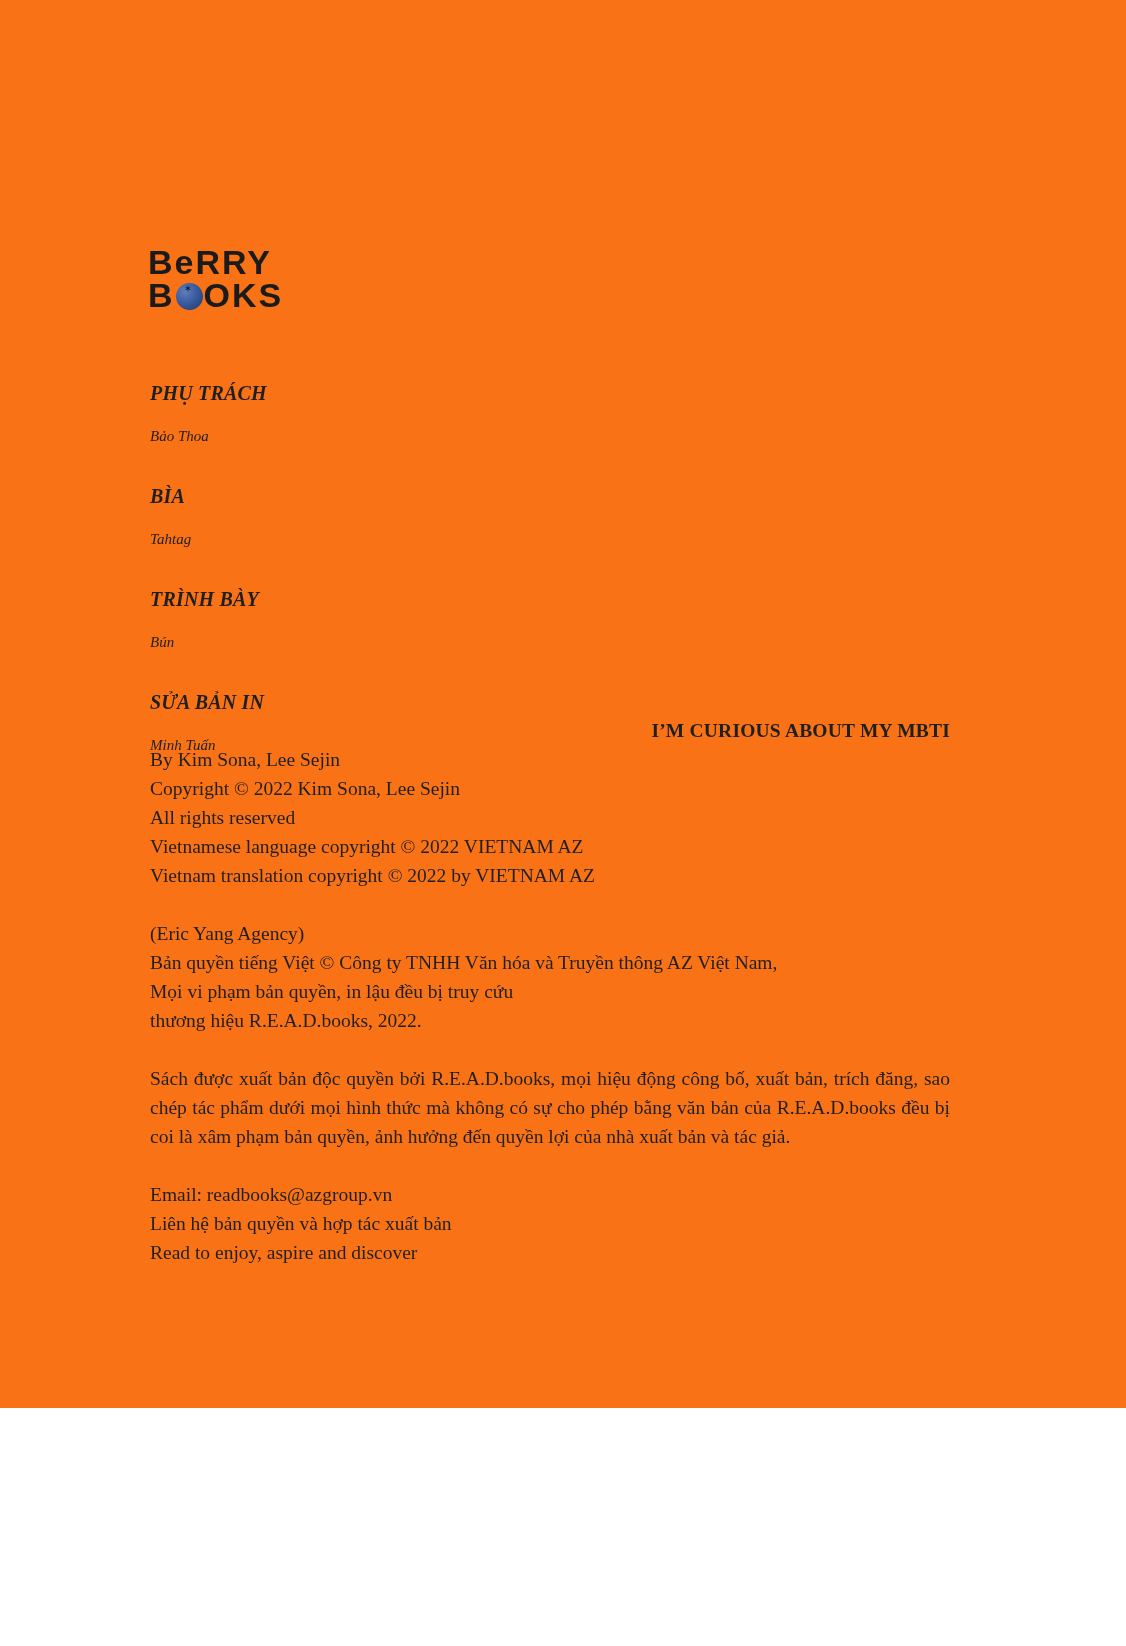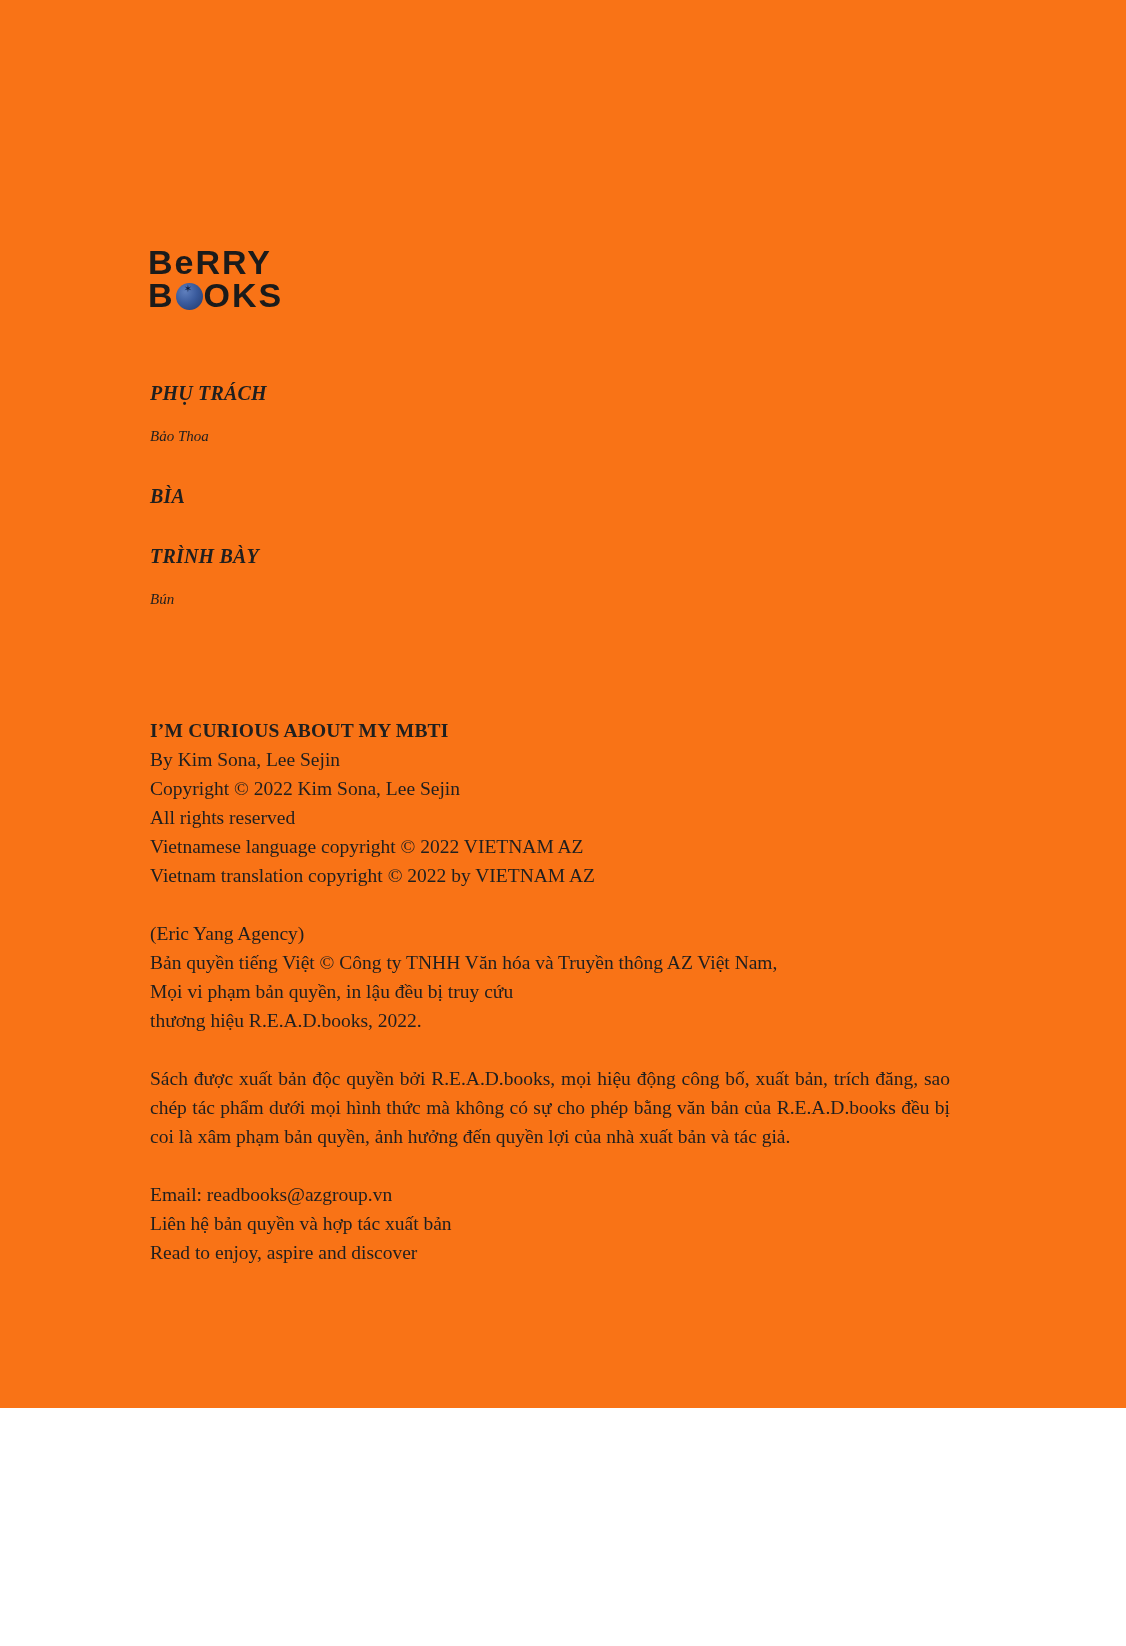--- a/index.html
+++ b/index.html
@@ -84,20 +84,21 @@
     width: 800px;
     font-size: 19.5px;
     line-height: 29px;
   }
   .block {
     margin-bottom: 29px;
   }
   .book-title {
     font-weight: 700;
     letter-spacing: 0.2px;
+    text-align: right;
   }
   .line {
     white-space: nowrap;
   }
   .para {
     text-align: justify;
   }
 </style>
 </head>
 <body>
@@ -117,24 +118,29 @@
     </div>
   </div>
 
   <div class="credits">
     <div class="credit-group">
       <div class="credit-role">PHỤ TRÁCH</div>
       <div class="credit-name">Bảo Thoa</div>
     </div>
     <div class="credit-group">
       <div class="credit-role">BÌA</div>
+      <div class="credit-name">Tahtag</div>
     </div>
     <div class="credit-group">
       <div class="credit-role">TRÌNH BÀY</div>
       <div class="credit-name">Bún</div>
+    </div>
+    <div class="credit-group">
+      <div class="credit-role">SỬA BẢN IN</div>
+      <div class="credit-name">Minh Tuấn</div>
     </div>
   </div>
 
   <div class="main">
 
     <div class="block">
       <div class="line book-title">I’M CURIOUS ABOUT MY MBTI</div>
       <div class="line">By Kim Sona, Lee Sejin</div>
       <div class="line">Copyright © 2022 Kim Sona, Lee Sejin</div>
       <div class="line">All rights reserved</div>

